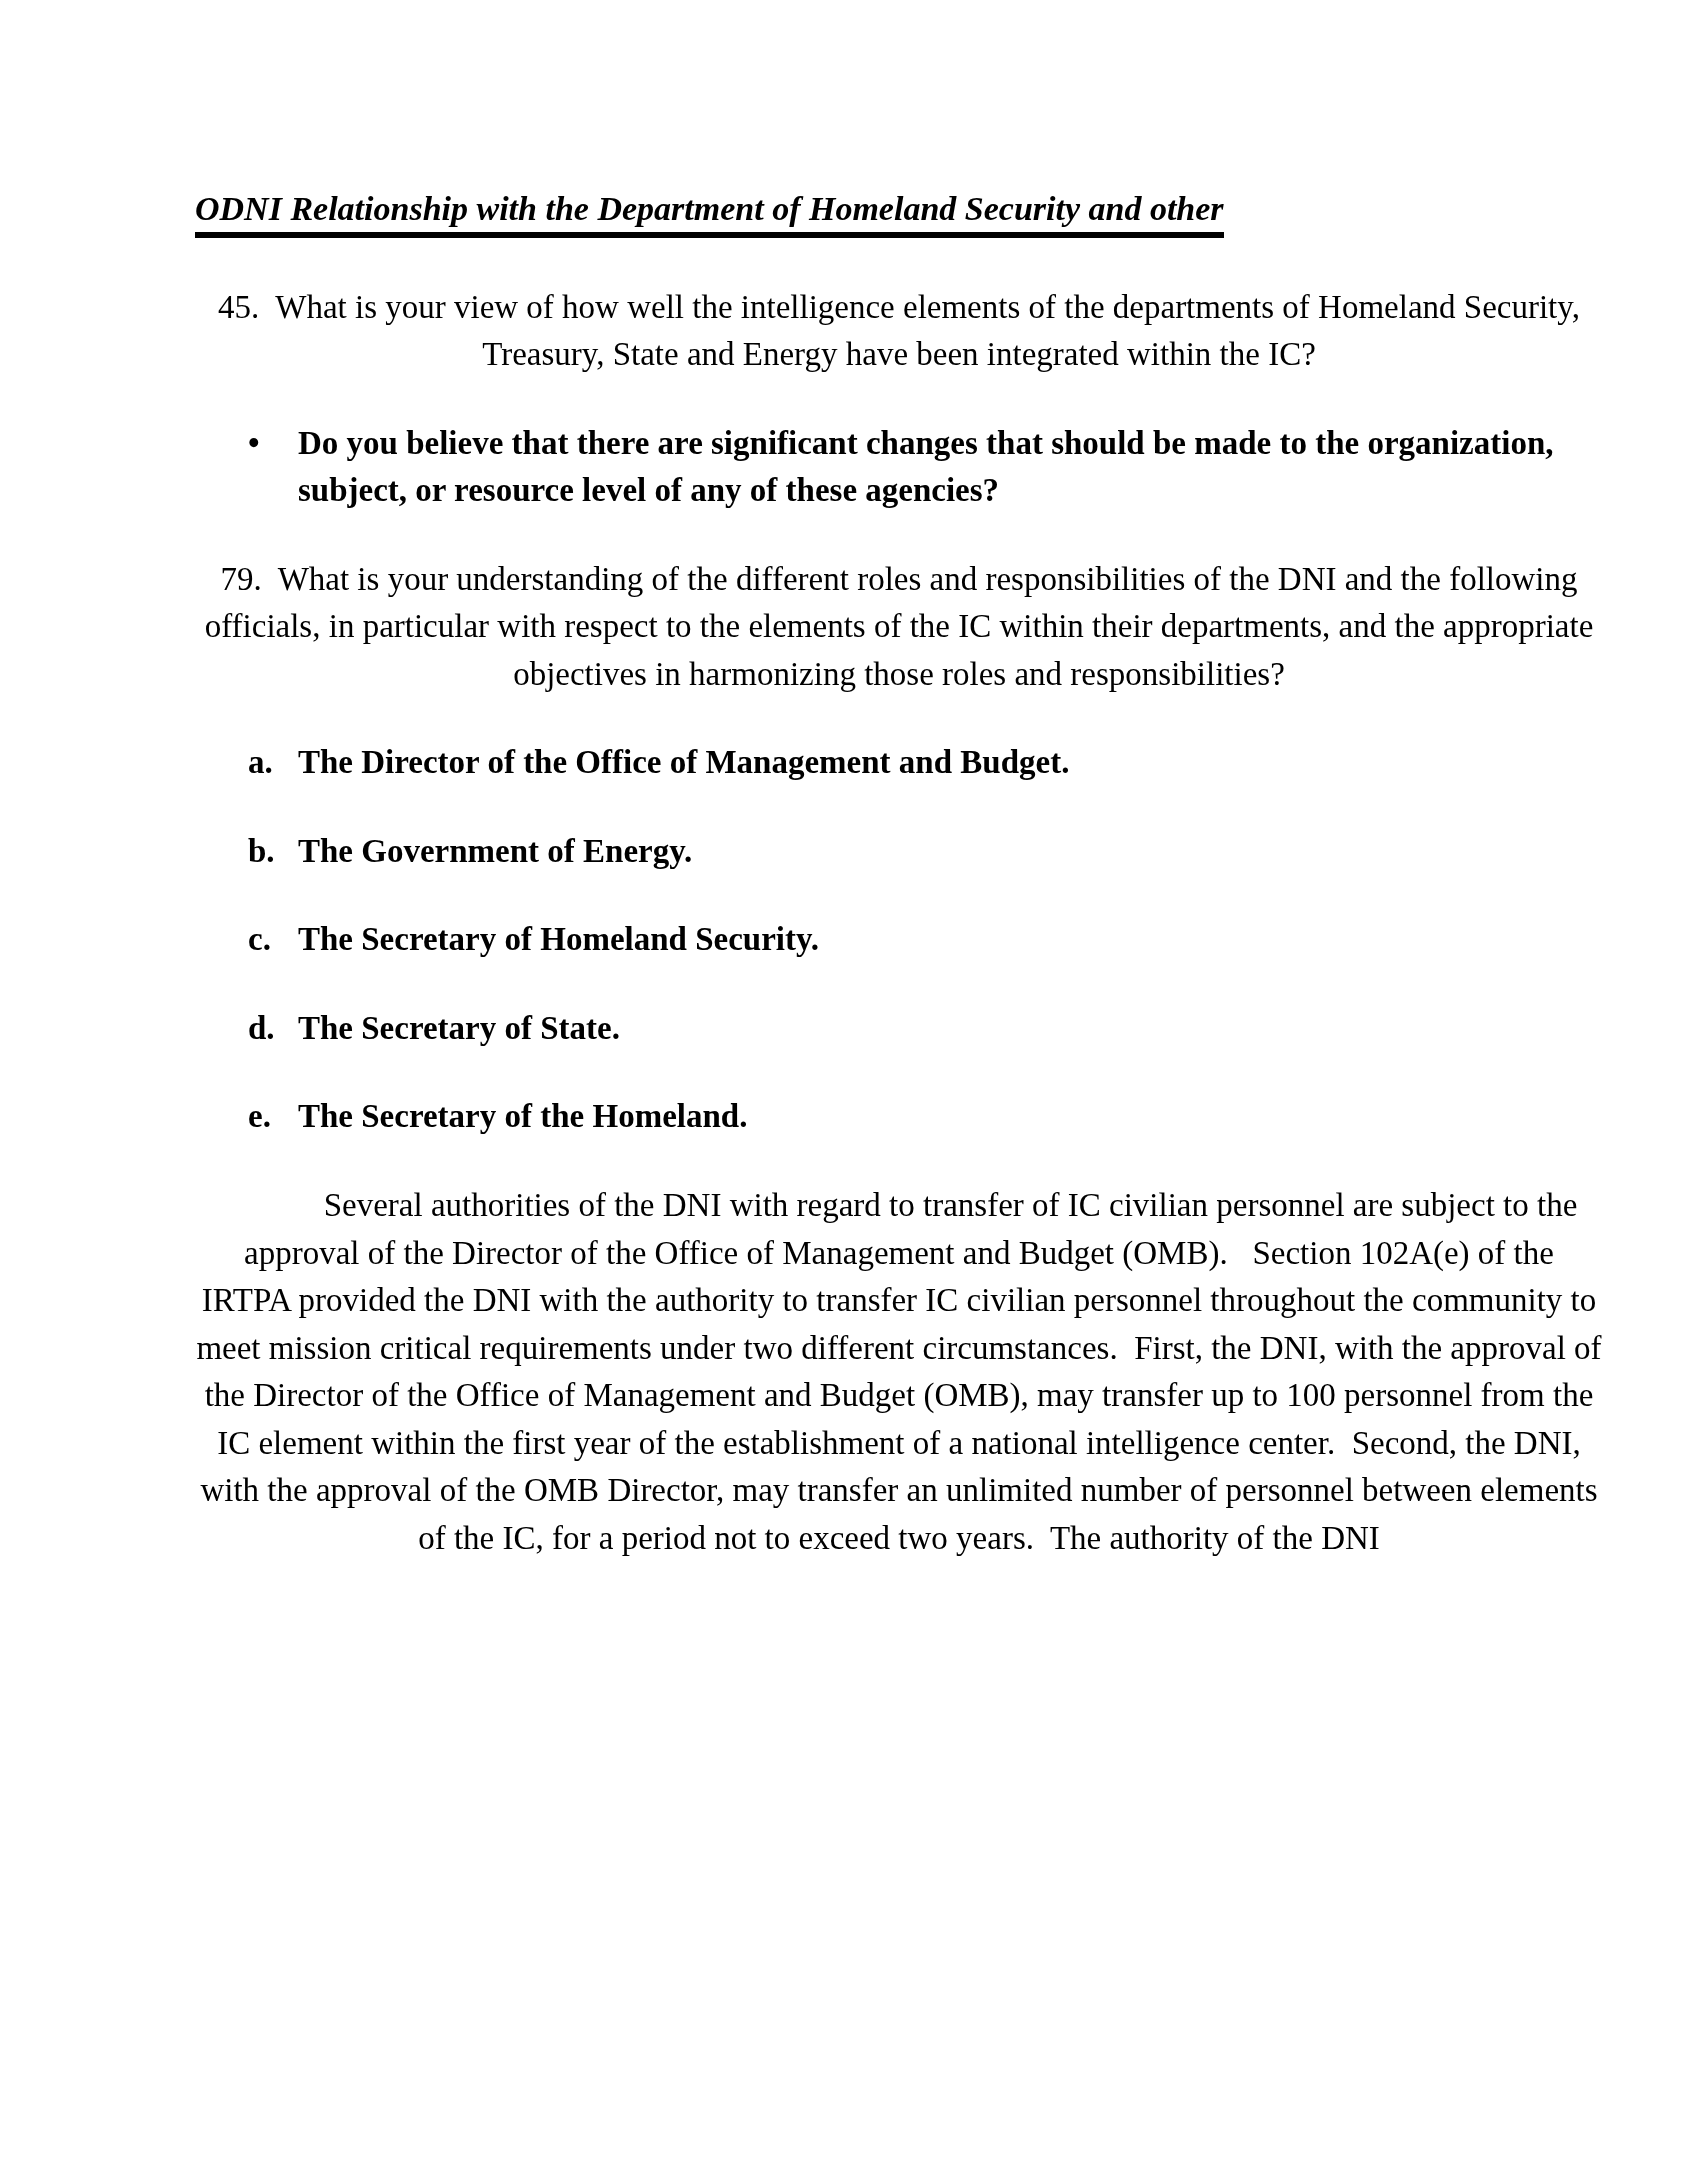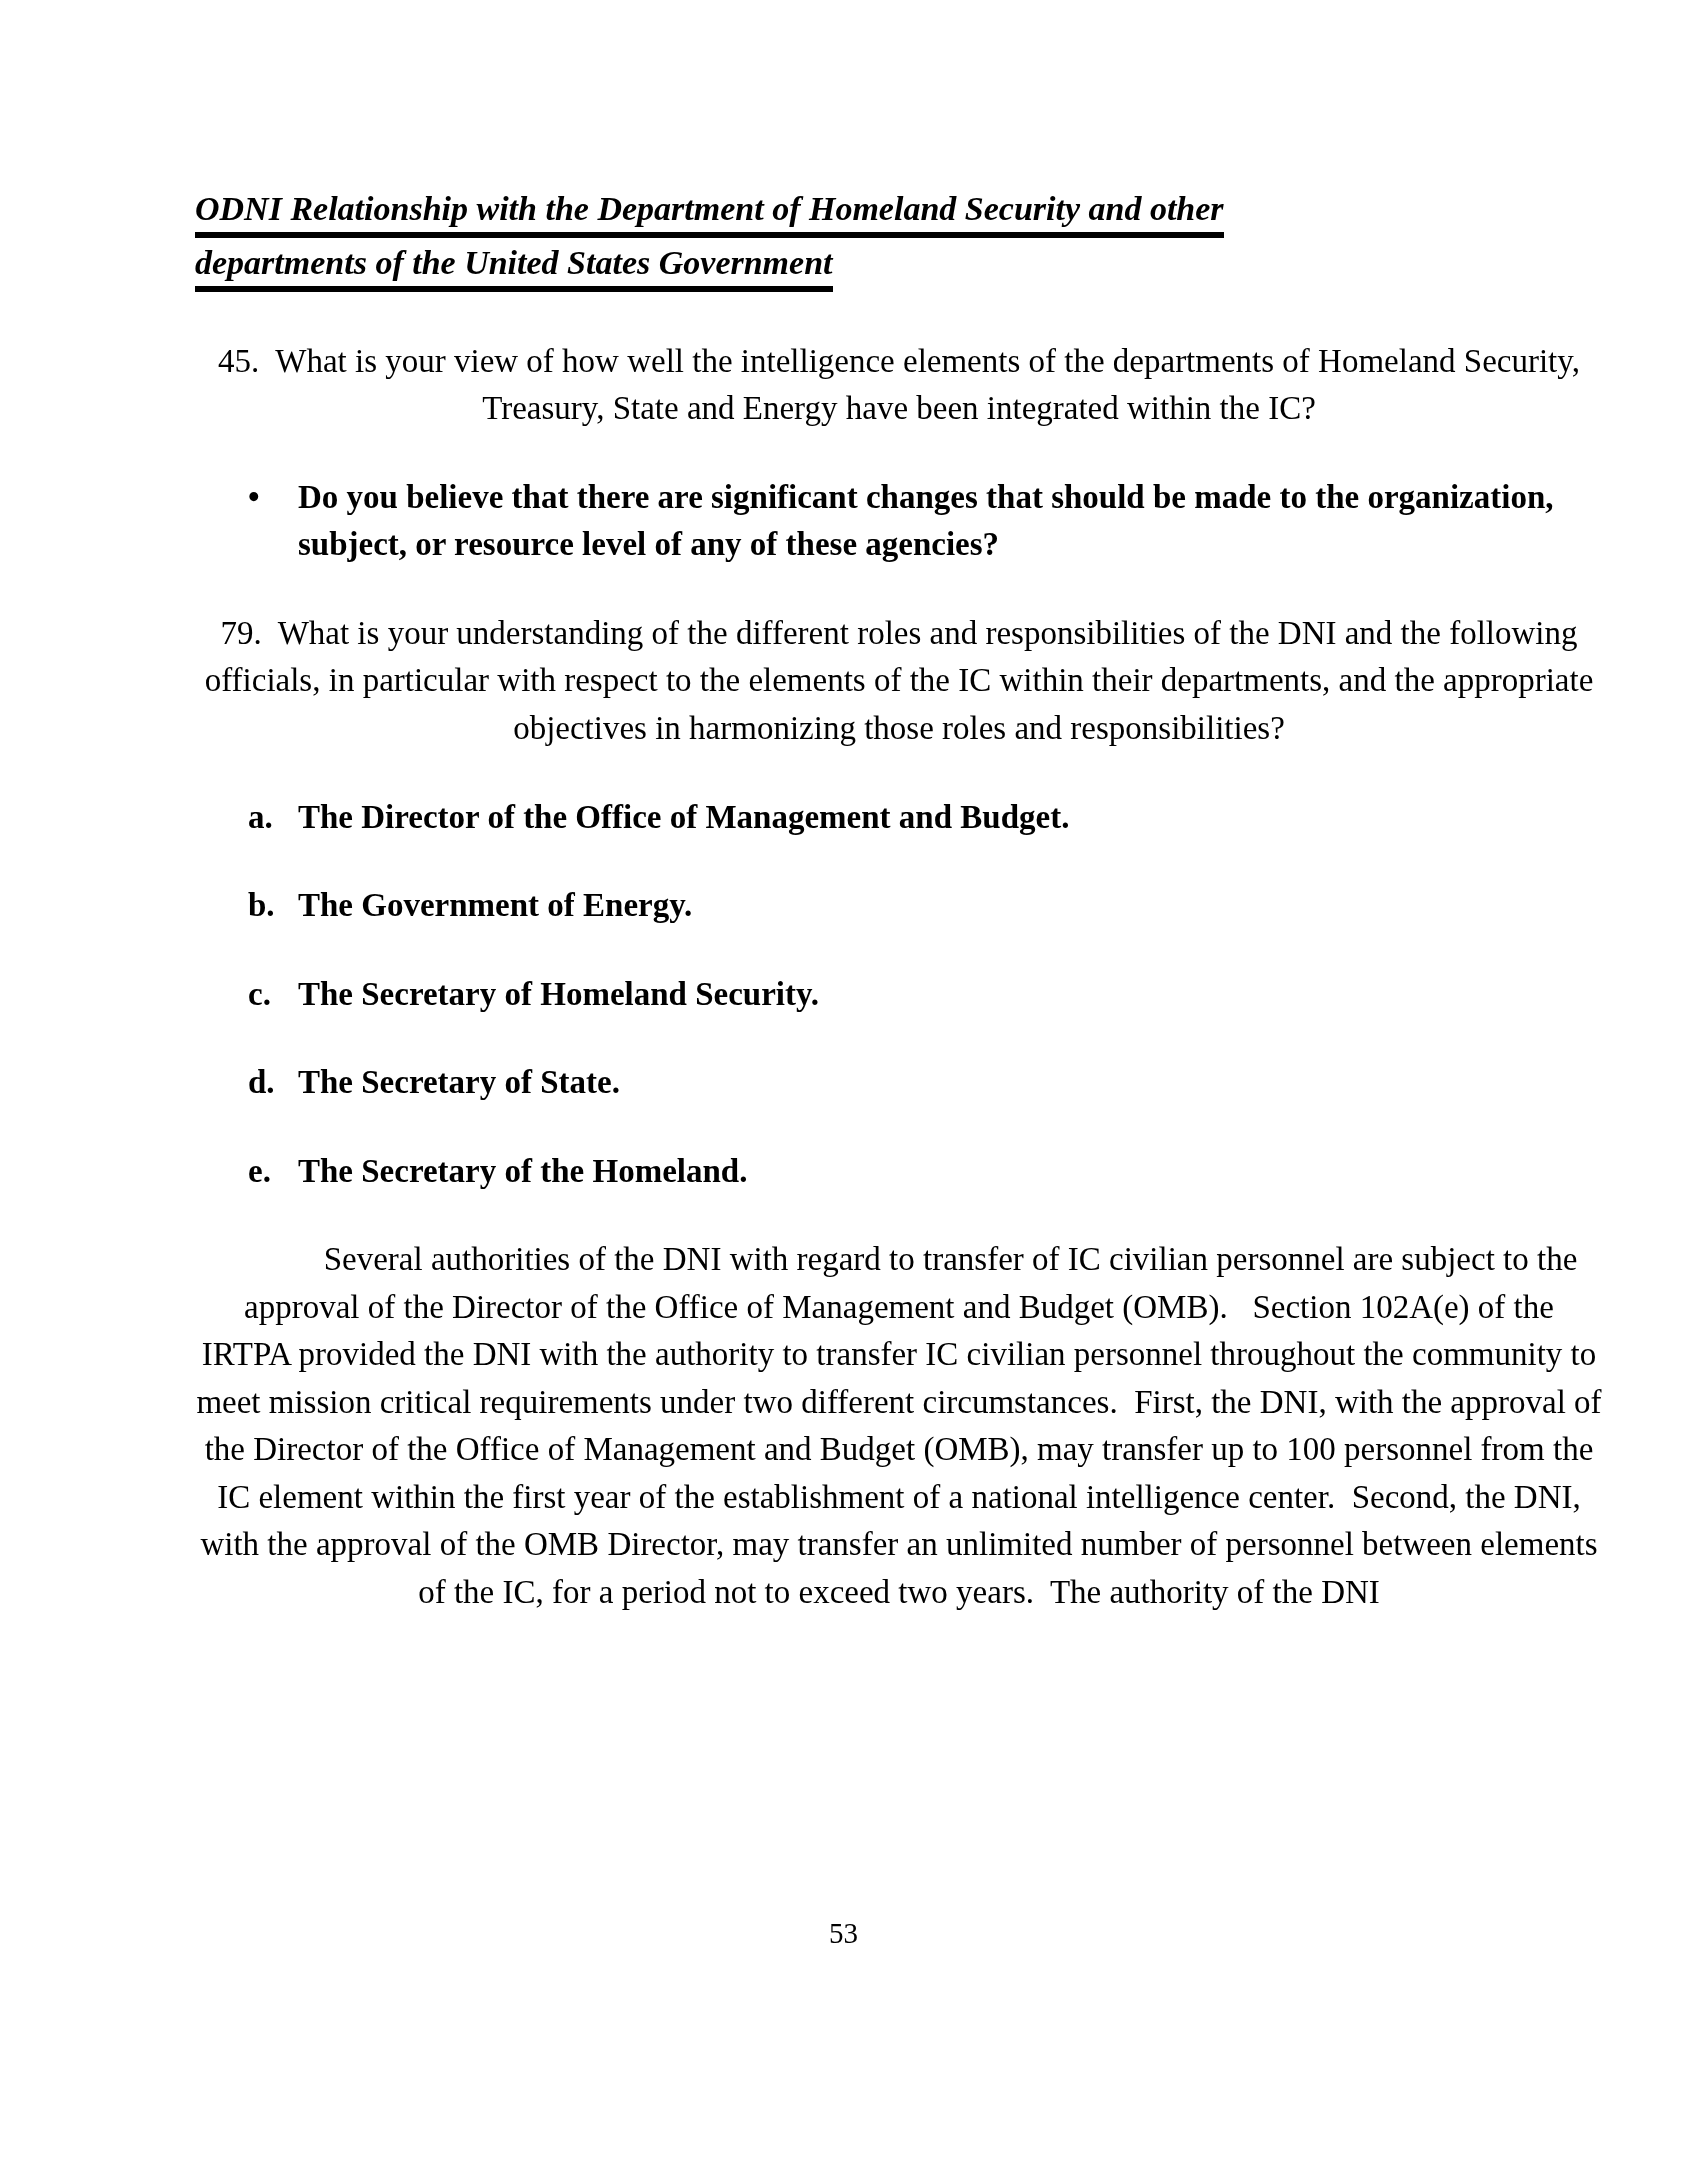--- a/index.html
+++ b/index.html
@@ -88,21 +88,20 @@
     line-height: 1;
   }
 </style>
 </head>
 <body>
 
 <div class="page">
 
   <div class="heading">
     <span class="heading-line"><span>ODNI Relationship with the Department of Homeland Security and other</span></span>
-    <span class="heading-line"><span>departments of the United States Government</span></span>
   </div>
 
   <p class="para">45.  What is your view of how well the intelligence elements of the departments of Homeland Security, Treasury, State and Energy have been integrated within the IC?</p>
 
   <div class="bullet-item">
     <span class="glyph">•</span>
     <span class="btext">Do you believe that there are significant changes that should be made to the organization, subject, or resource level of any of these agencies?</span>
   </div>
 
 
@@ -124,16 +123,15 @@
     <span class="label">d.</span>
     <span class="ltext">The Secretary of State.</span>
   </div>
   <div class="list-item">
     <span class="label">e.</span>
     <span class="ltext">The Secretary of the Homeland.</span>
   </div>
 
   <p class="para indent">Several authorities of the DNI with regard to transfer of IC civilian personnel are subject to the approval of the Director of the Office of Management and Budget (OMB).   Section 102A(e) of the IRTPA provided the DNI with the authority to transfer IC civilian personnel throughout the community to meet mission critical requirements under two different circumstances.  First, the DNI, with the approval of the Director of the Office of Management and Budget (OMB), may transfer up to 100 personnel from the IC element within the first year of the establishment of a national intelligence center.  Second, the DNI, with the approval of the OMB Director, may transfer an unlimited number of personnel between elements of the IC, for a period not to exceed two years.  The authority of the DNI</p>
 
-  <div class="page-number">53</div>
 
 </div>
 
 
 </body></html>

